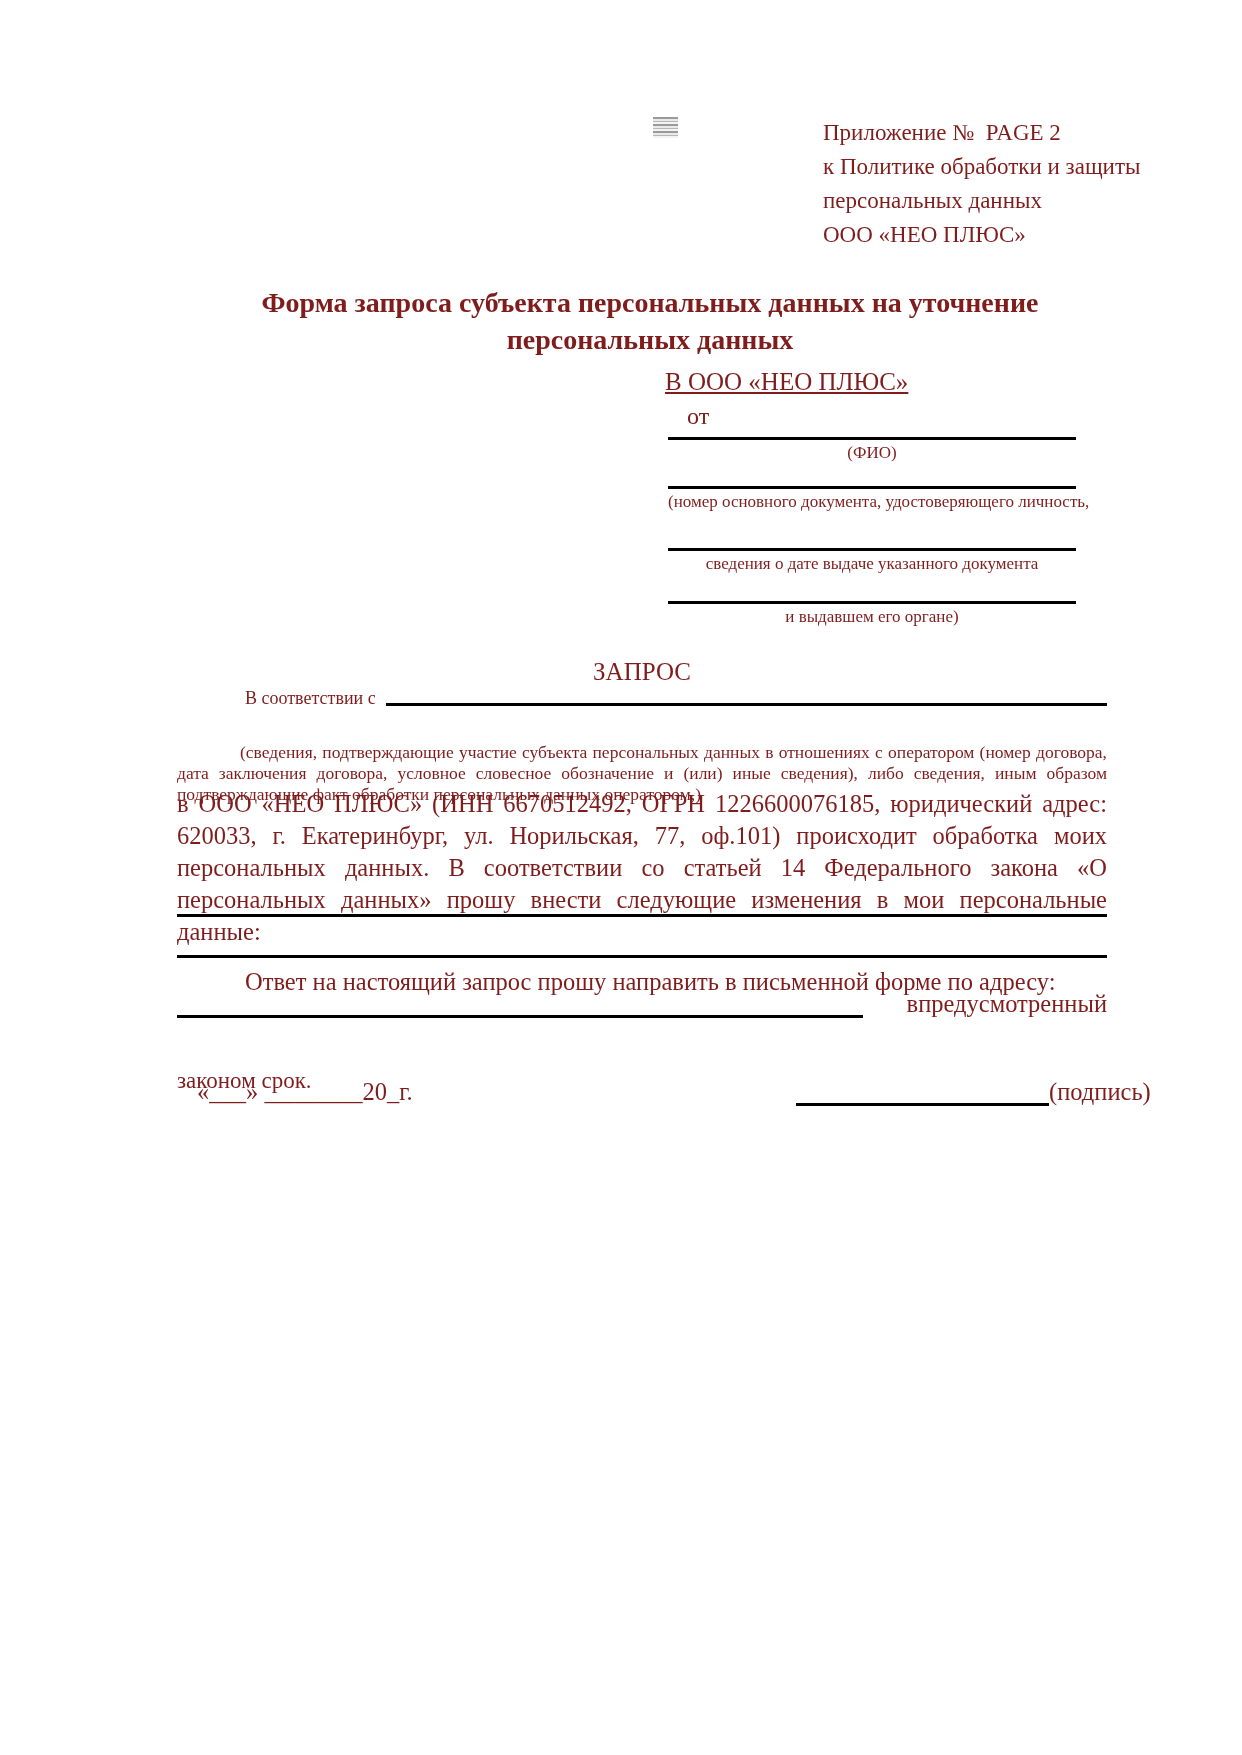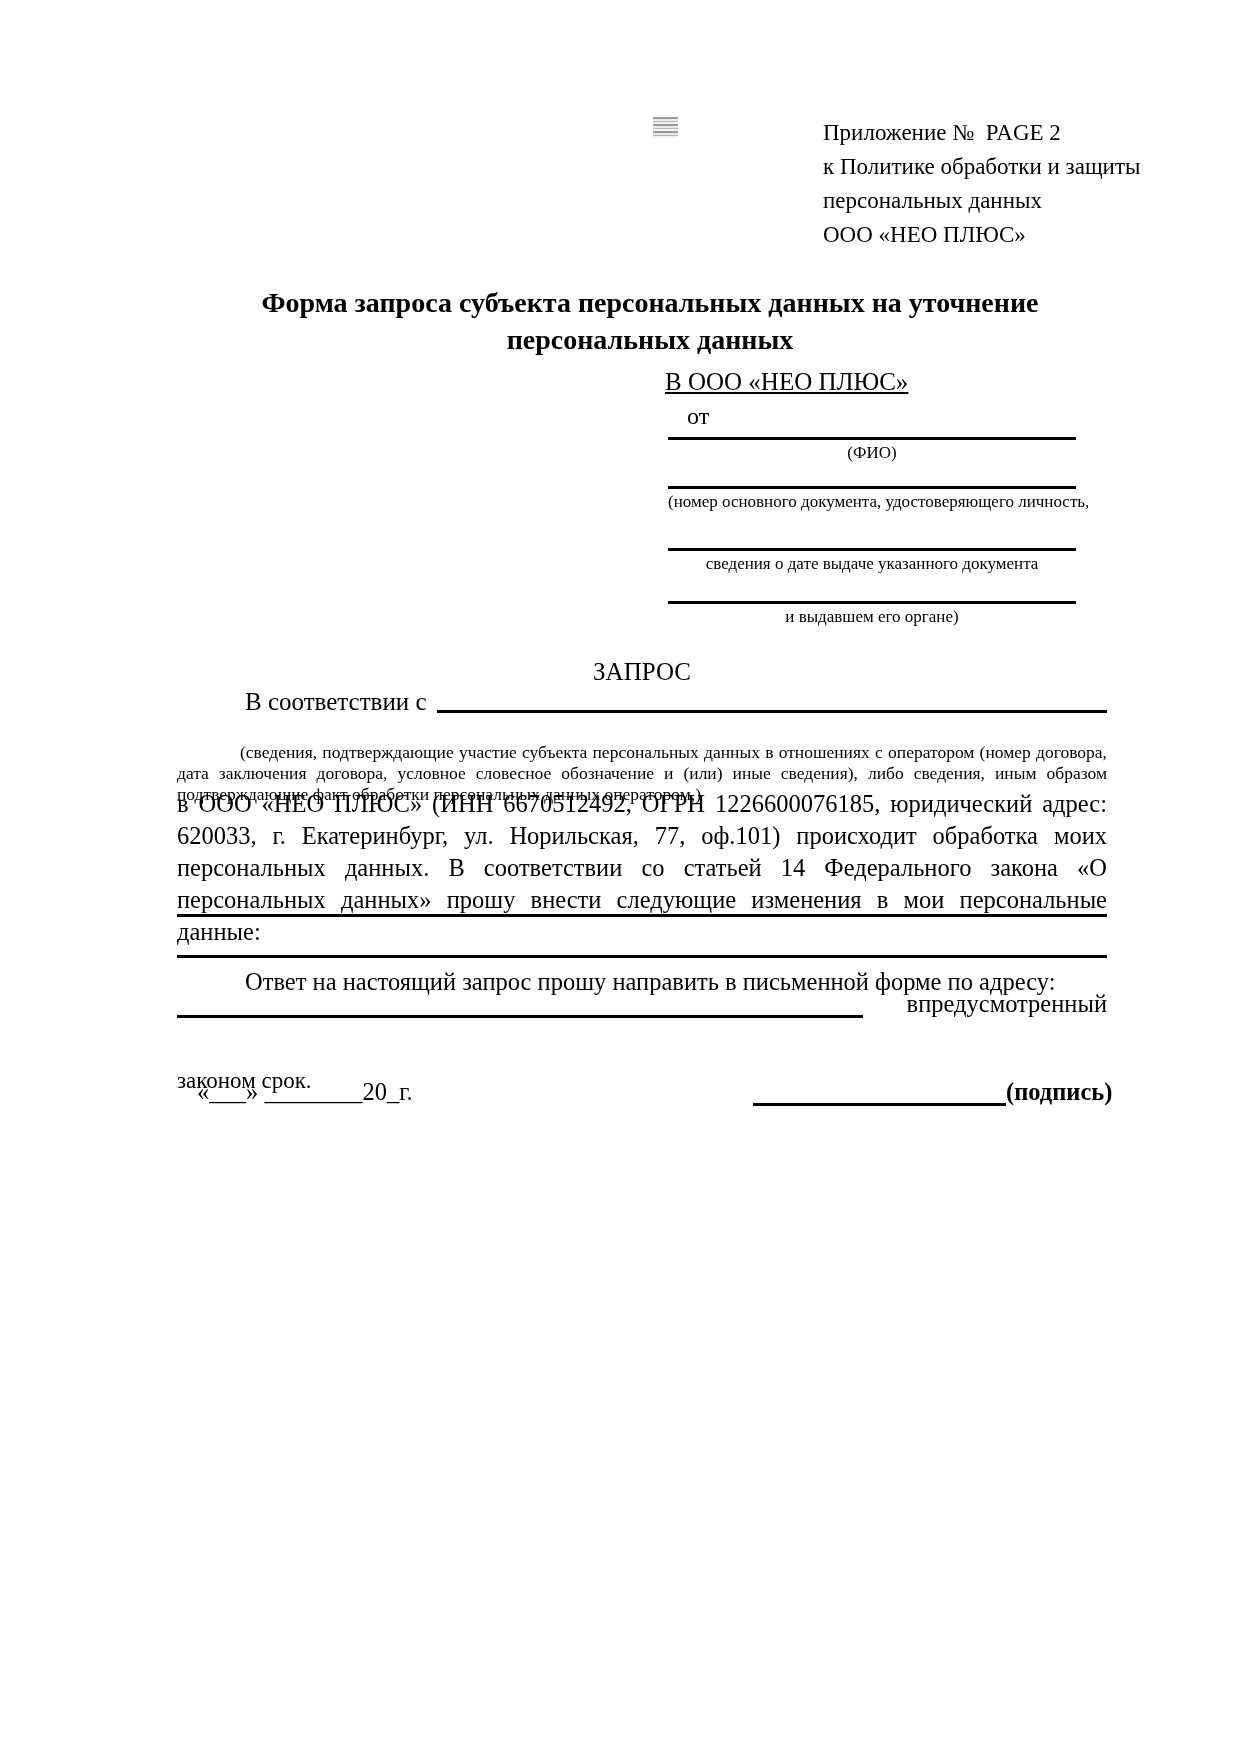--- a/index.html
+++ b/index.html
@@ -1,21 +1,21 @@
 <!DOCTYPE html>
 <html><head>
 <meta charset="utf-8">
 <style>
   html,body{margin:0;padding:0;background:#fff;}
   .page{
     position:relative;
     width:1242px;height:1755px;
     background:#ffffff;
     font-family:"Liberation Serif","DejaVu Serif",serif;
-    color:#000000;
+    color:#7f1d1d;
     overflow:hidden;
   }
   
   .field-icon{
     position:absolute;left:653px;top:117px;width:25px;height:21px;
     background:repeating-linear-gradient(180deg,#9a9a9a 0 2px,#e9e9e9 2px 4px,#b7b7b7 4px 5px,#f3f3f3 5px 7px);
   }
   .annex{
     position:absolute;left:823px;top:116px;width:330px;
     font-size:23px;line-height:34px;
@@ -24,21 +24,21 @@
   .title{
     position:absolute;left:177px;top:276px;width:930px;
     margin:8px;font-size:28px;font-weight:bold;line-height:37px;text-align:center;
   }
   .to-org{position:absolute;left:665px;top:368px;font-size:25px;white-space:nowrap;text-decoration:underline;}
   .from-label{position:absolute;left:687px;top:403px;font-size:24px;}
   .field{position:absolute;left:668px;width:408px;}
   .rule{border-top:3px solid #000;height:0;}
   .cap{padding-top:3px;text-align:center;font-size:17px;line-height:20px;white-space:nowrap;}
   .zapros{position:absolute;left:177px;top:658px;width:930px;text-align:center;font-size:25px;}
-  .intro{position:absolute;left:177px;top:688px;width:930px;display:flex;font-size:25px;}
+  .intro{position:absolute;left:177px;top:688px;width:930px;display:flex;font-size:18px;}
   .intro .intro-text{margin-left:68px;white-space:nowrap;}
   .intro .fill-line{flex:1;border-bottom:3px solid #000;margin-left:10px;margin-bottom:3px;}
   .fineprint{
     position:absolute;left:177px;top:722px;width:930px;
     font-size:17.5px;line-height:21px;text-align:justify;text-indent:63px;margin-top:20px;
   }
   .body-par{
     position:absolute;left:177px;top:788px;width:930px;
     font-size:24.5px;line-height:32px;text-align:justify;
   }
@@ -48,21 +48,21 @@
   .reply1{
     position:absolute;left:177px;top:968px;width:930px;
     font-size:24.5px;text-indent:68px;white-space:nowrap;
   }
   .reply2{position:absolute;left:177px;top:994px;width:930px;height:24px;display:flex;font-size:24.5px;}
   .addr-line{width:691px;border-bottom:3px solid #000;}
   .gap-words{flex:1;display:flex;justify-content:space-between;padding-left:44px;align-items:flex-end;}
   .reply3{position:absolute;left:177px;top:1068px;font-size:23px;}
   .sig-row{position:absolute;left:177px;top:1078px;width:945px;height:30px;font-size:24.5px;}
   .date-blank{position:absolute;left:0;top:0;white-space:nowrap;margin-left:20px;}
-  .sig-right{position:absolute;left:576px;top:0;display:flex;align-items:flex-end;font-weight:bold;}
+  .sig-right{position:absolute;left:619px;top:0;display:flex;align-items:flex-end;}
   .sig-line{display:inline-block;width:253px;border-bottom:3px solid #000;height:24px;}
   .sig-caption{white-space:nowrap;}
 </style>
 </head>
 <body>
 
 <div class="page">
 
   <div class="field-icon"></div>
 

